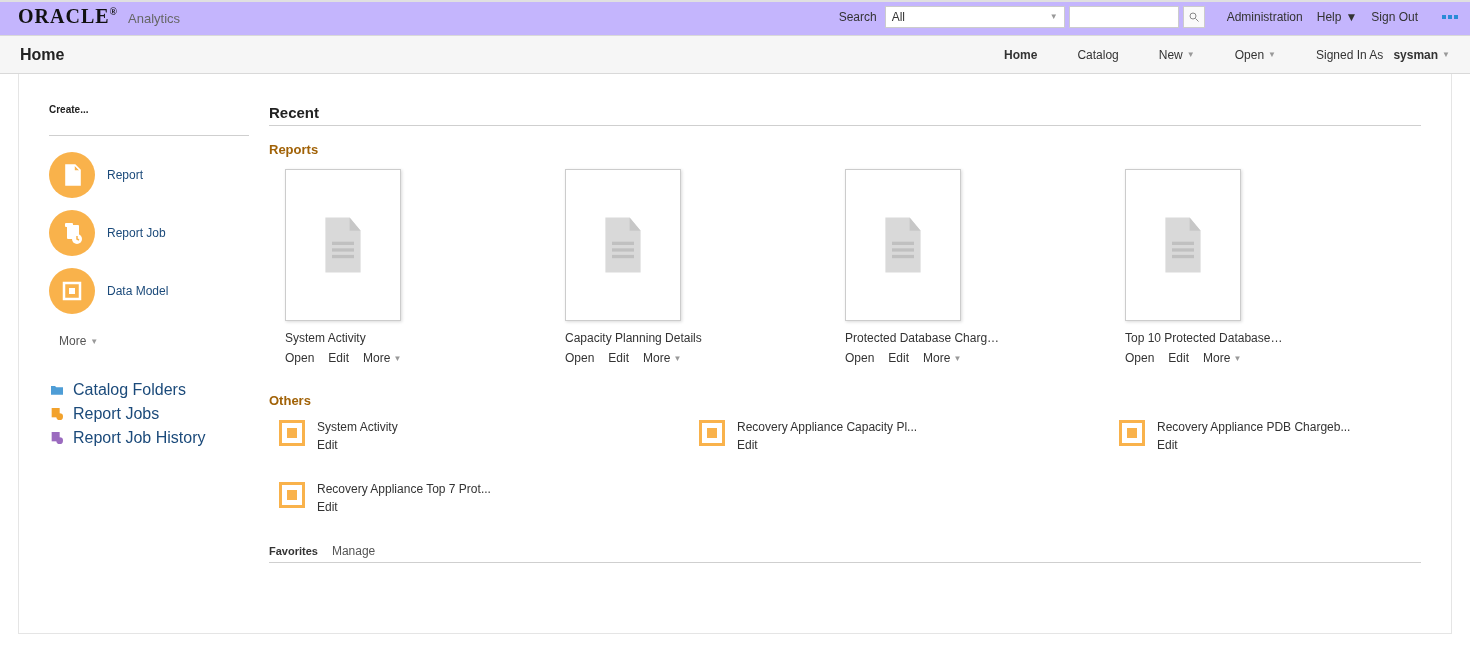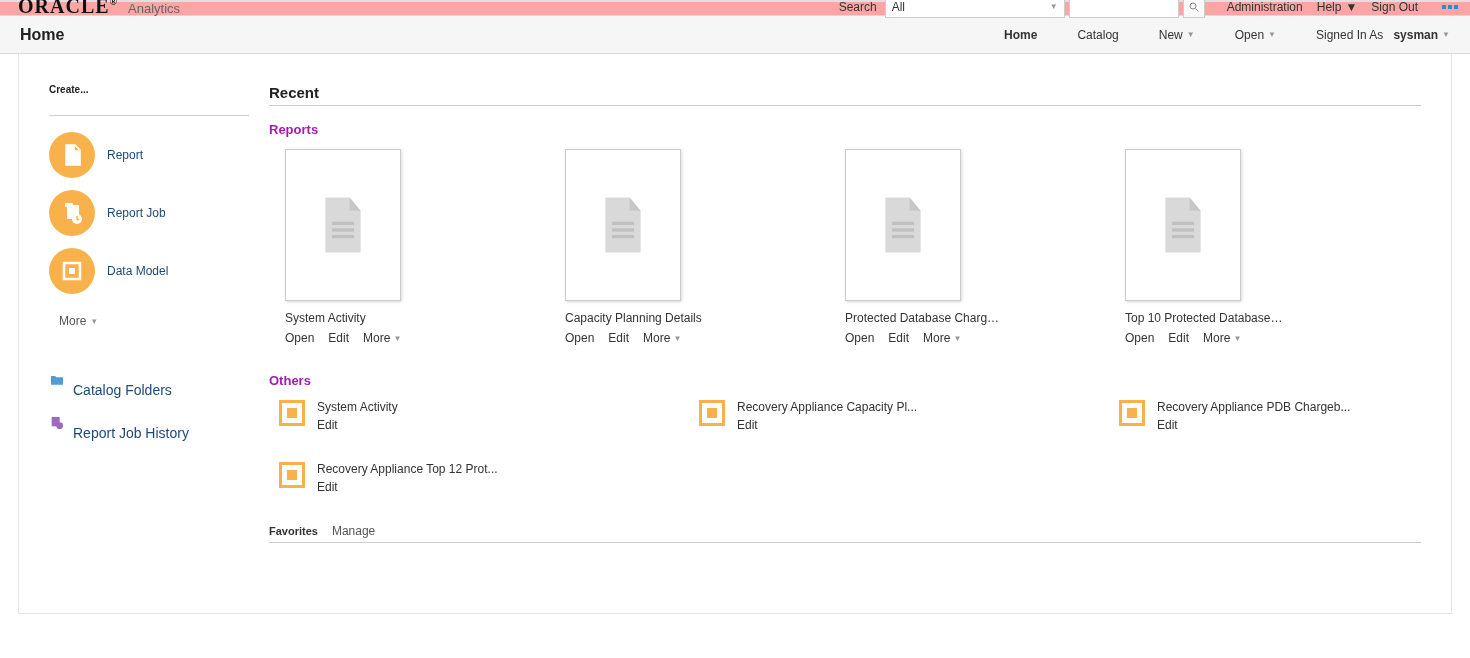--- a/index.html
+++ b/index.html
@@ -8,25 +8,25 @@
     font-size: 12px;
     color: #333;
     background: #fff;
     width: 1470px;
   }
 
   
   .topbar {
     display: flex;
     align-items: center;
-    height: 16px;
+    height: 36px;
     padding: 0 12px 4px 18px;
     border-top: 2px solid #e0e0e0;
     border-bottom: 1px solid #d9d9d9;
-    background: #fca5a5;
+    background: #c4b5fd;
     gap: 8px;
   }
   .logo-wrap { display: flex; align-items: baseline; gap: 10px; }
   .oracle-logo { font-family: Georgia, "Times New Roman", serif; font-weight: 900; font-size: 20px; letter-spacing: 1px; color: #111; }
   .oracle-logo sup { font-size: 10px; }
   .product-name { font-size: 13px; color: #666; }
   .topbar-spacer { flex: 1; }
   .topbar-search { display: flex; align-items: center; gap: 4px; }
   .search-label { color: #333; padding-right: 4px; }
   .search-scope { display:flex; align-items:center; justify-content:space-between; width:180px; height:22px; border:1px solid #ccc; background:#fff; padding:0 6px; font-size:12px; color:#333;}
@@ -80,29 +80,29 @@
     width:46px; height:46px; border-radius:50%;
     background:#f9b24b; display:flex; align-items:center; justify-content:center;
     color:#fff;
   }
   .orange-circle svg { width:24px; height:24px; fill:#fff; }
   .create-link { color:#1b4a7a; font-size:12px; }
   .more-link { display:flex; align-items:center; gap:4px; color:#555; margin-left:10px; cursor:pointer; font-size:12px;}
 
   .browse-list { list-style:none; margin-top:6px; }
   .browse-list li { display:flex; align-items:center; gap:8px; padding:3px 0; cursor:pointer;}
-  .browse-list li span.label { color:#1b4a7a; font-size:14px;margin-top:21px;}
+  .browse-list li span.label { color:#1b4a7a; font-size:16px;}
   .bicon { width:16px; height:16px; display:flex; align-items:center; justify-content:center; }
 
   .content h2.section-title {
     font-size:15px; font-weight:bold; color:#222;
     padding-bottom:4px; border-bottom:1px solid #cfcfcf;
     margin-bottom:16px;
   }
-  .content h3.subsec { font-size:13px; font-weight:bold; color:#a21caf; margin-bottom:12px; }
+  .content h3.subsec { font-size:13px; font-weight:bold; color:#a16207; margin-bottom:12px; }
 
   .reports-row { display:flex; gap: 120px; margin-bottom: 28px; padding-left:16px; }
   .report-card { width:160px; }
   .thumb {
     width:116px; height:152px;
     border:1px solid #ccc;
     background:#fff;
     display:flex; align-items:center; justify-content:center;
     box-shadow: 1px 1px 3px rgba(0,0,0,.15);
     margin-bottom:10px;
@@ -247,20 +247,29 @@
         <span class="bicon">
           <svg viewBox="0 0 24 24" width="16" height="16">
               <path d="M3 6h6l2 2h10v11H3z" fill="#4e9dd6"></path>
             </svg>
         </span>
         <span class="label">Catalog Folders</span>
       </li>
       <li>
         <span class="bicon">
           <svg viewBox="0 0 24 24" width="16" height="16">
+              <rect x="4" y="3" width="12" height="14" fill="#f2a22c"></rect>
+              <circle cx="16" cy="16" r="5" fill="#f2a22c"></circle>
+            </svg>
+        </span>
+        <span class="label">Report Jobs</span>
+      </li>
+      <li>
+        <span class="bicon">
+          <svg viewBox="0 0 24 24" width="16" height="16">
               <rect x="4" y="3" width="12" height="14" fill="#9b6bbf"></rect>
               <circle cx="16" cy="16" r="5" fill="#9b6bbf"></circle>
             </svg>
         </span>
         <span class="label">Report Job History</span>
       </li>
     </ul>
   </div>
 
   <div class="content">
@@ -373,21 +382,21 @@
       <div class="other-item">
         <div class="dm-icon"></div>
         <div>
           <div class="o-title">Recovery Appliance PDB Chargeb...</div>
           <a class="o-edit">Edit</a>
         </div>
       </div>
       <div class="other-item">
         <div class="dm-icon"></div>
         <div>
-          <div class="o-title">Recovery Appliance Top 12 Prot...</div>
+          <div class="o-title">Recovery Appliance Top 7 Prot...</div>
           <a class="o-edit">Edit</a>
         </div>
       </div>
     </div>
 
     <div class="favorites-row">
       <h2>Favorites</h2>
       <a>Manage</a>
     </div>
   </div>

